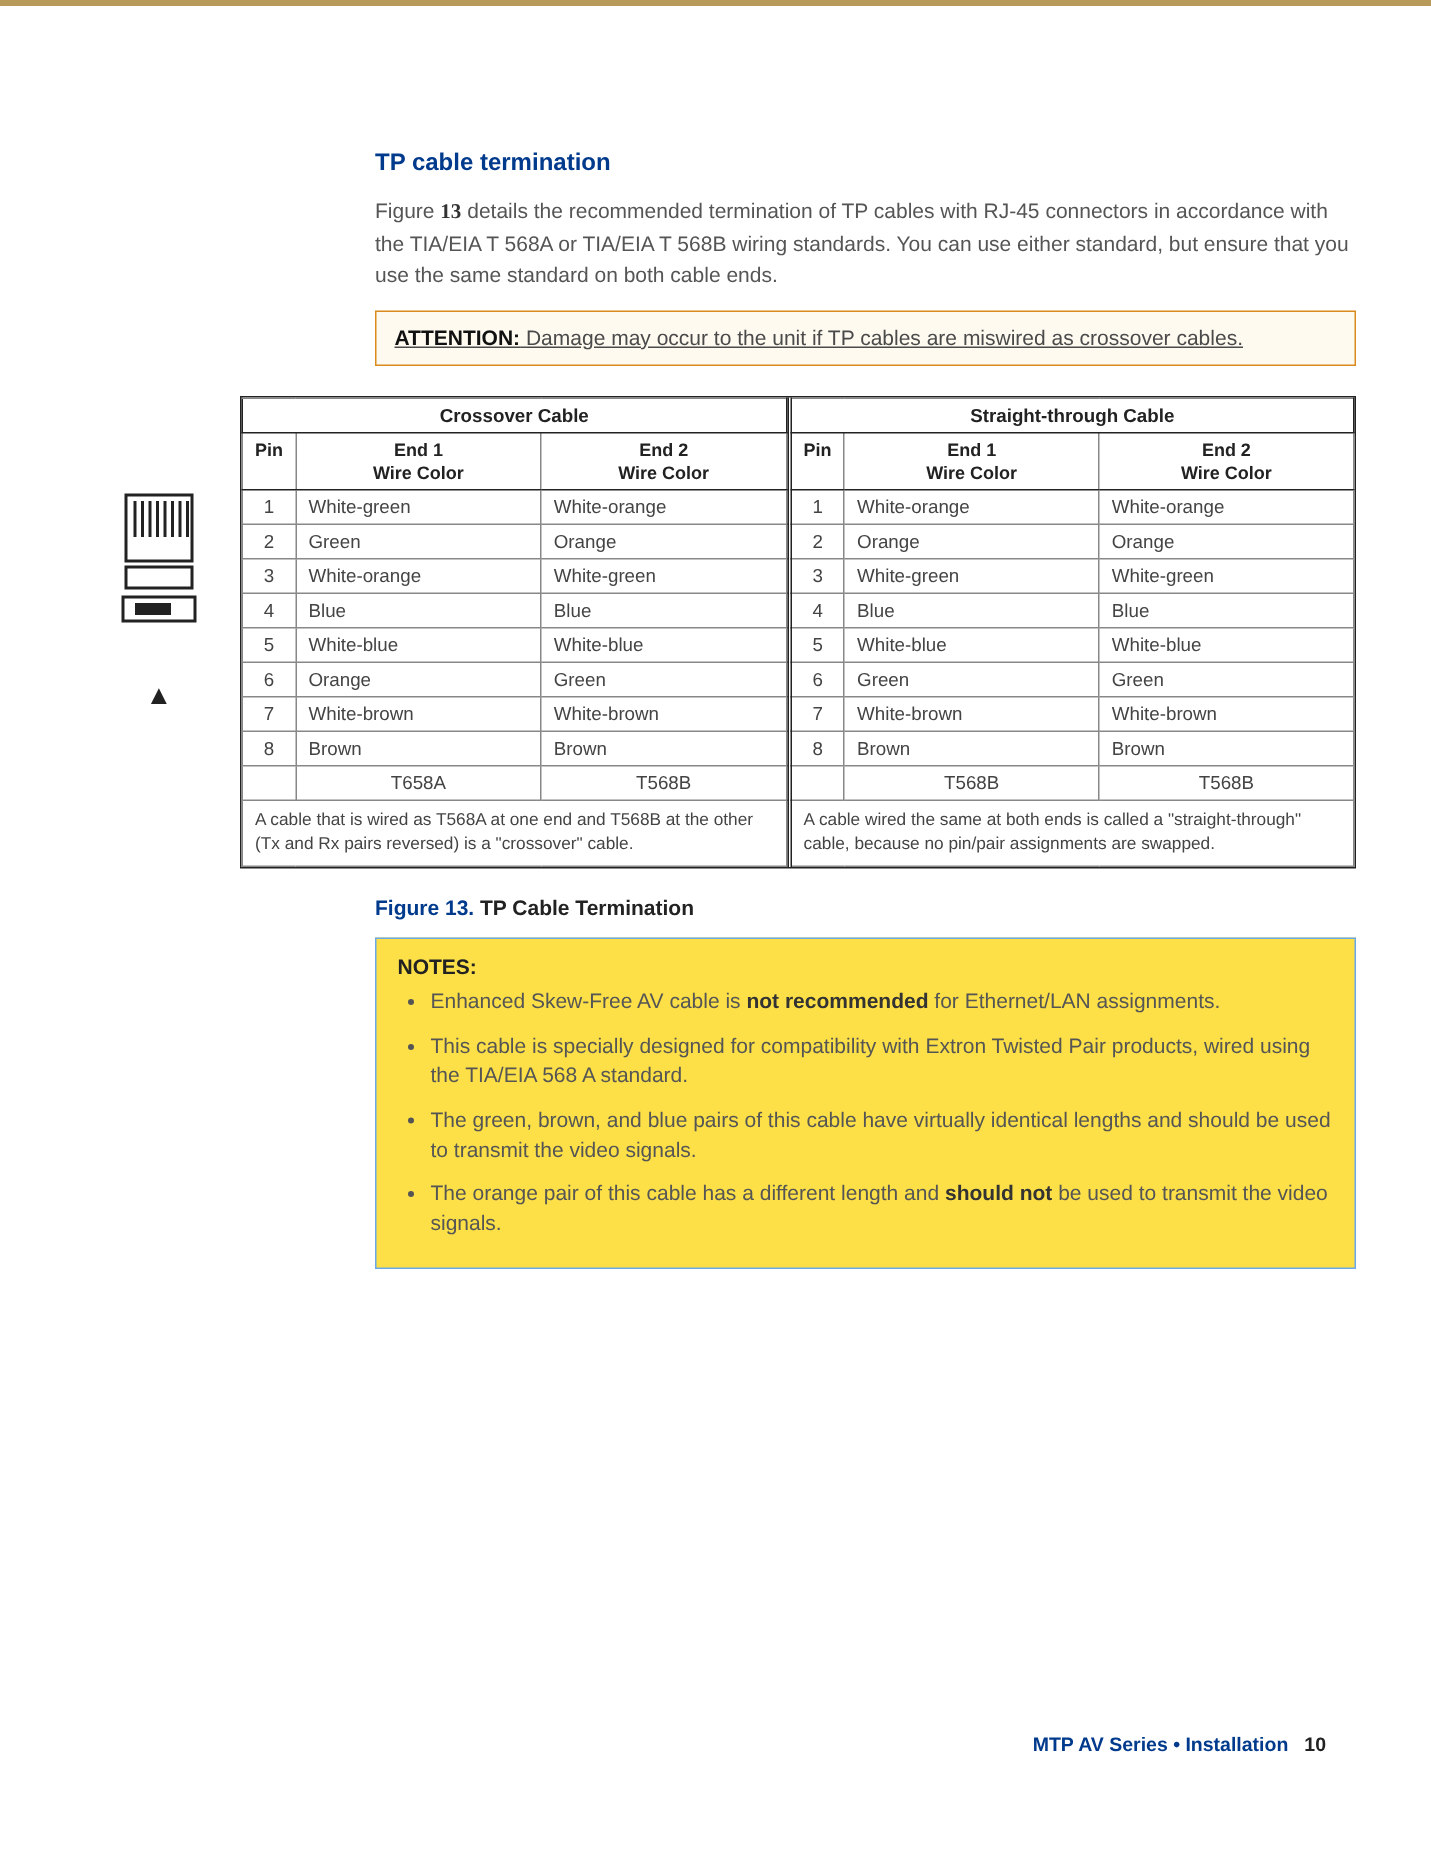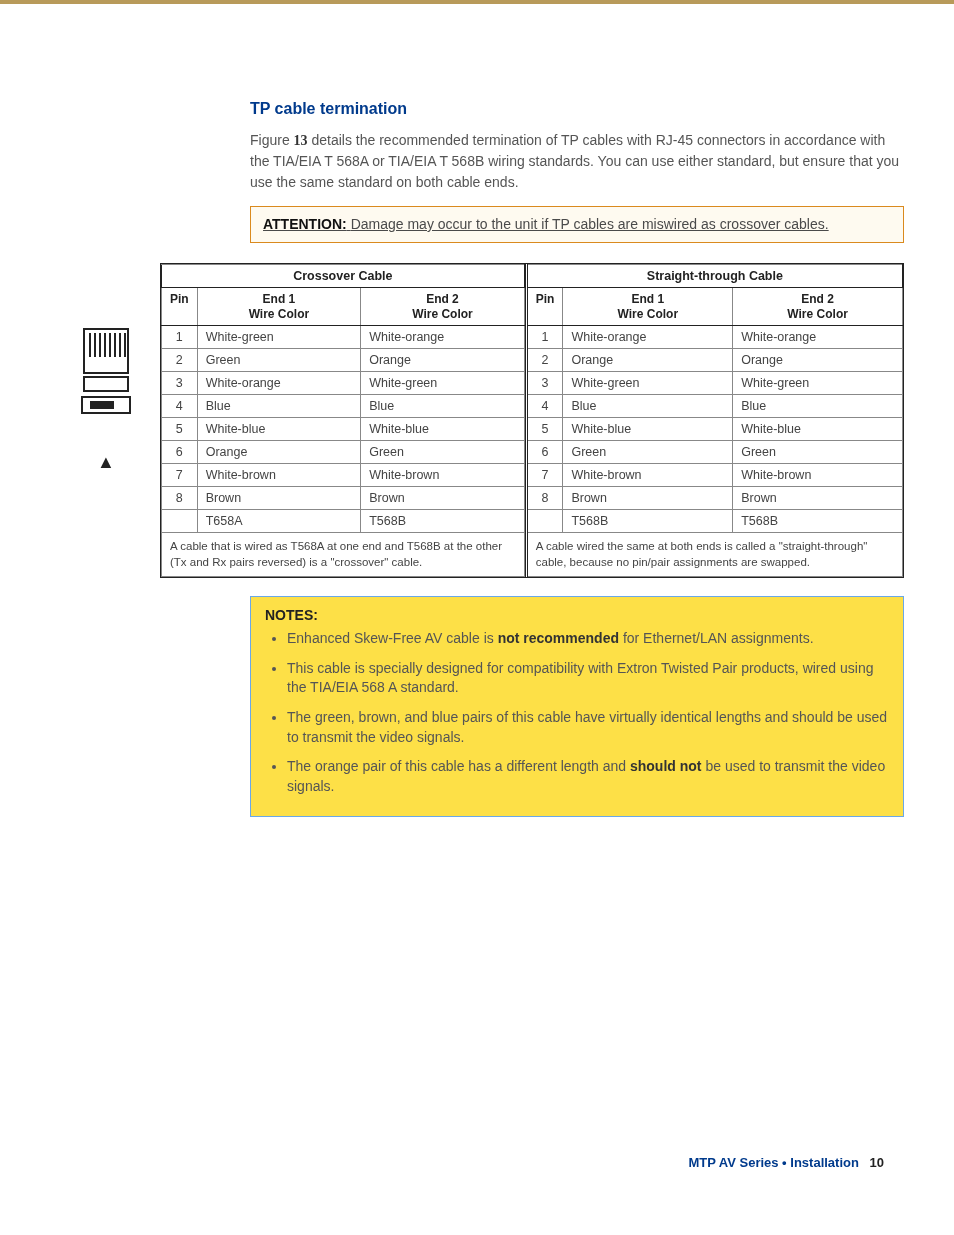--- a/index.html
+++ b/index.html
@@ -76,21 +76,21 @@
   }
   .cable-table .sub-head {
     text-align:center;
     font-weight:bold;
     font-size:12px;
     line-height:1.2;
     color:#222;
     border-bottom:1.5px solid #222;
   }
   .cable-table .pincol { text-align:center; width:34px; }
-  .cable-table .stdrow td { text-align:left; }
+  .cable-table .stdrow td { text-align:center; }
   .cable-table .footnote td {
     font-size:11.5px;
     line-height:1.35;
     white-space:normal;
     border-top:1.5px solid #222;
     padding:6px 8px;
     color:#444;
   }
   .figure-caption { font-size:14px; margin: 0 0 12px 0; }
   .figure-caption .fig { color:#003a8c; font-weight:bold; }
@@ -271,20 +271,24 @@
               <td>T568B</td>
             </tr>
         <tr class="footnote">
               <td colspan="3">A cable wired the same at both ends is called a "straight-through" cable, because no pin/pair assignments are swapped.</td>
             </tr>
       </tbody>
         </table>
     </div>
   </div>
 
+  <p class="figure-caption">
+    <span class="fig">Figure 13.</span>
+    <span class="txt">TP Cable Termination</span>
+  </p>
 
   <div class="notes-box">
     <span class="notes-label">NOTES:</span>
     <ul>
       <li><span>Enhanced Skew-Free AV cable is </span><b>not recommended</b><span> for Ethernet/LAN assignments.</span></li>
       <li><span>This cable is specially designed for compatibility with Extron Twisted Pair products, wired using the TIA/EIA 568 A standard.</span><b></b><span></span></li>
       <li><span>The green, brown, and blue pairs of this cable have virtually identical lengths and should be used to transmit the video signals.</span><b></b><span></span></li>
       <li><span>The orange pair of this cable has a different length and </span><b>should not</b><span> be used to transmit the video signals.</span></li>
     </ul>
   </div>

